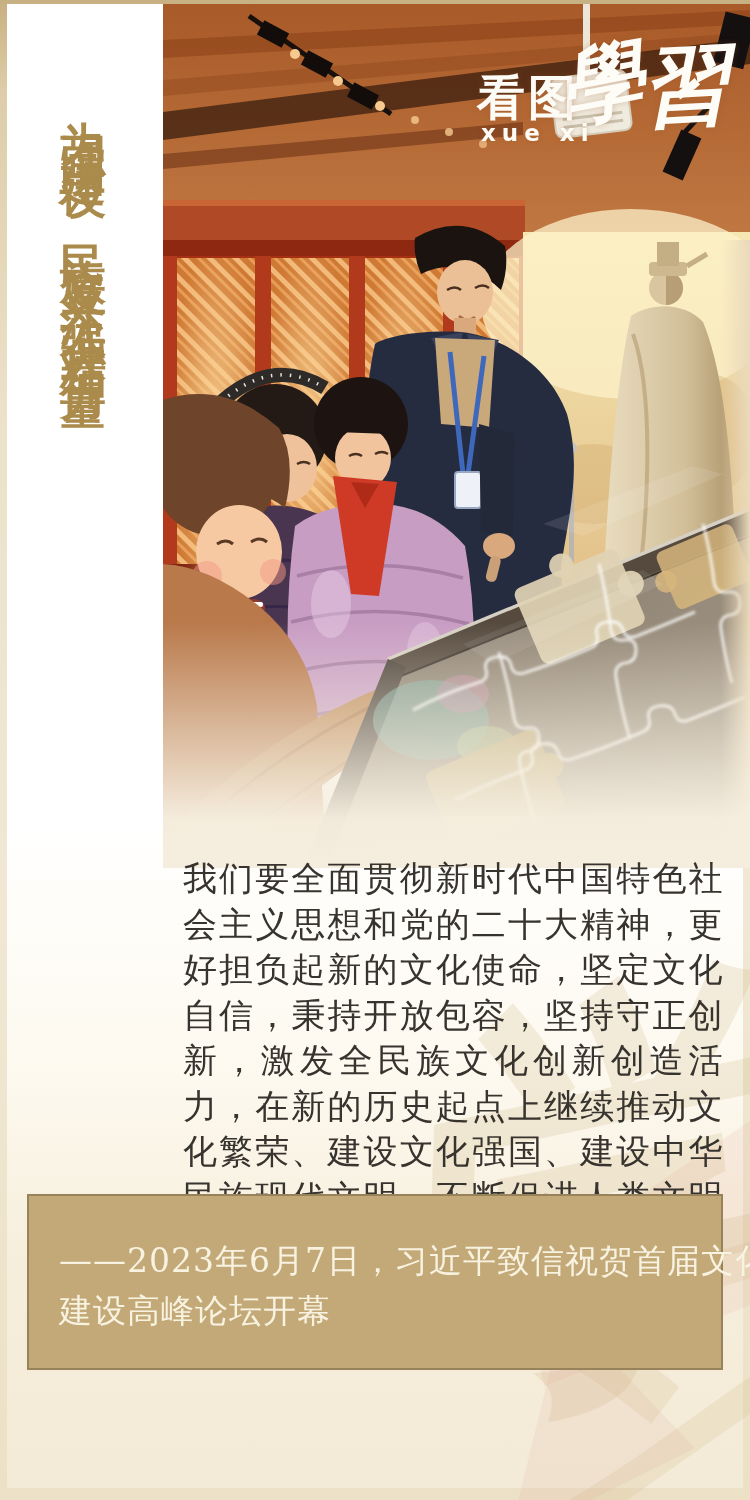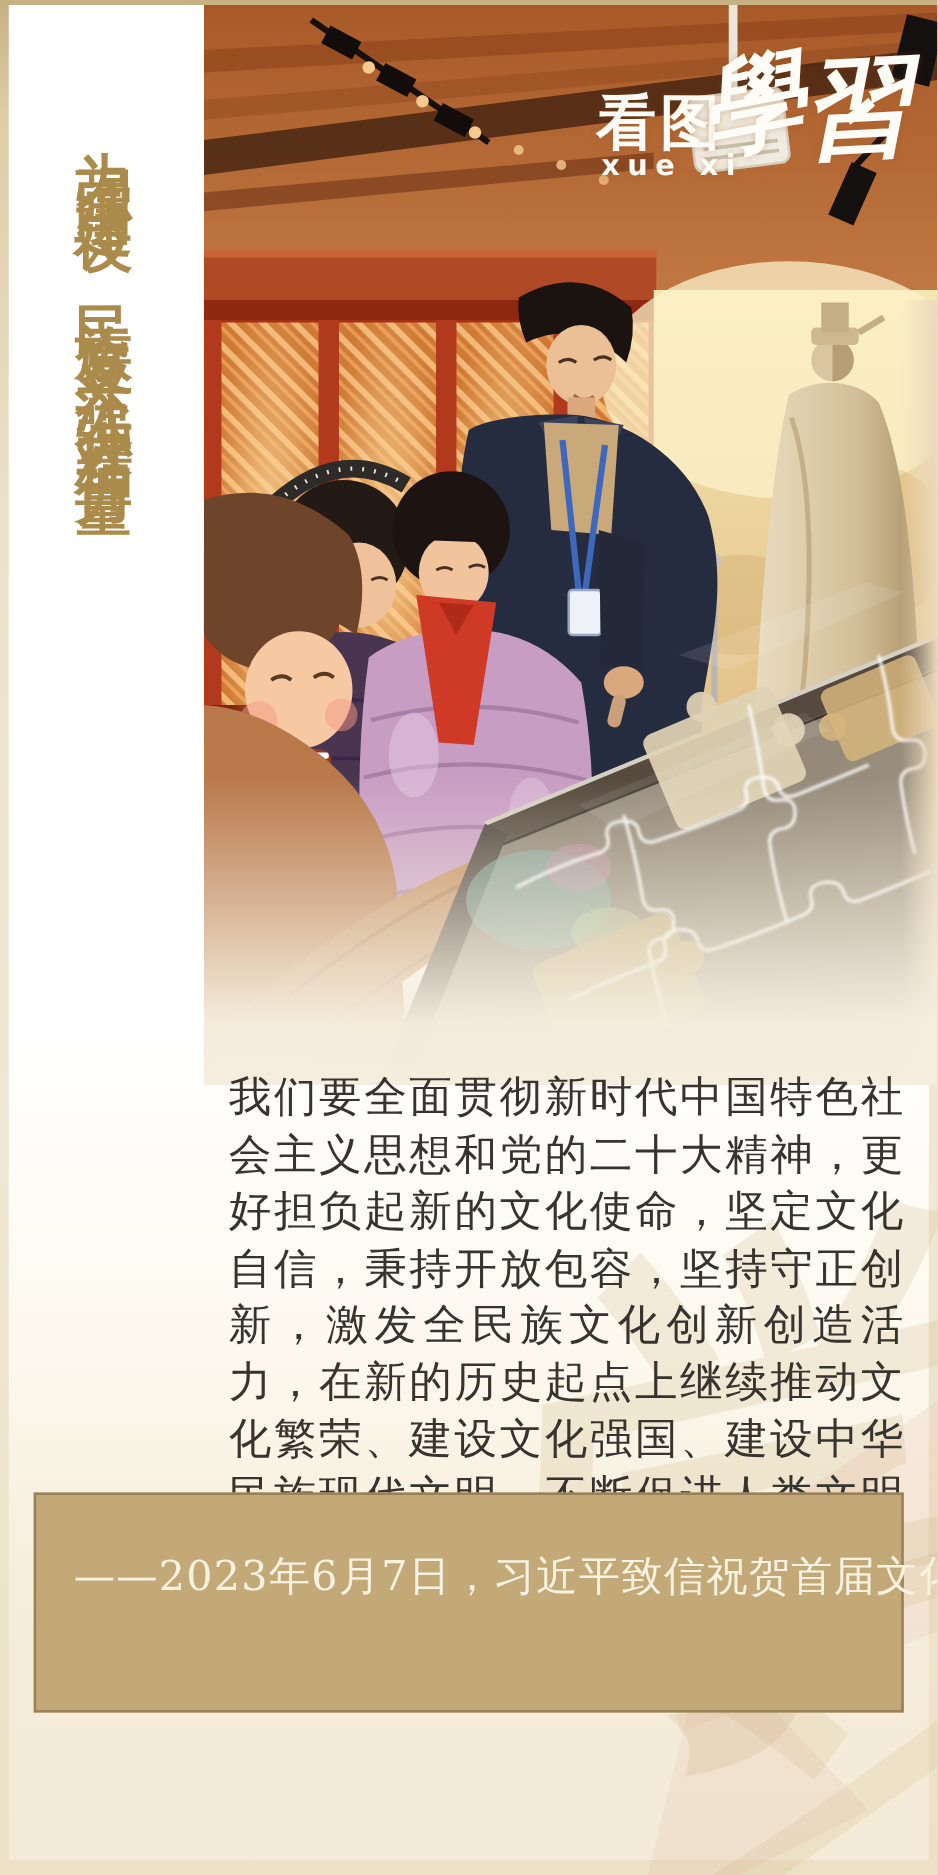--- a/index.html
+++ b/index.html
@@ -301,15 +301,16 @@
       <div class="logo-callig"><span class="c1">學</span><span class="c2">習</span></div>
     </div>
   </div>
 
   <div class="v-title">为强国建设　民族复兴注入强大精神力量</div>
 
   <div class="quote">我们要全面贯彻新时代中国特色社会主义思想和党的二十大精神，更好担负起新的文化使命，坚定文化自信，秉持开放包容，坚持守正创新，激发全民族文化创新创造活力，在新的历史起点上继续推动文化繁荣、建设文化强国、建设中华民族现代文明，不断促进人类文明交流互鉴，为强国建设、民族复兴注入强大精神力量。</div>
 
   <div class="attr-box">
     <div class="attr-line">——2023年6月7日，习近平致信祝贺首届文化强国</div>
+    <div class="attr-line">建设高峰论坛开幕</div>
   </div>
 
 </div>
 
 </body></html>

